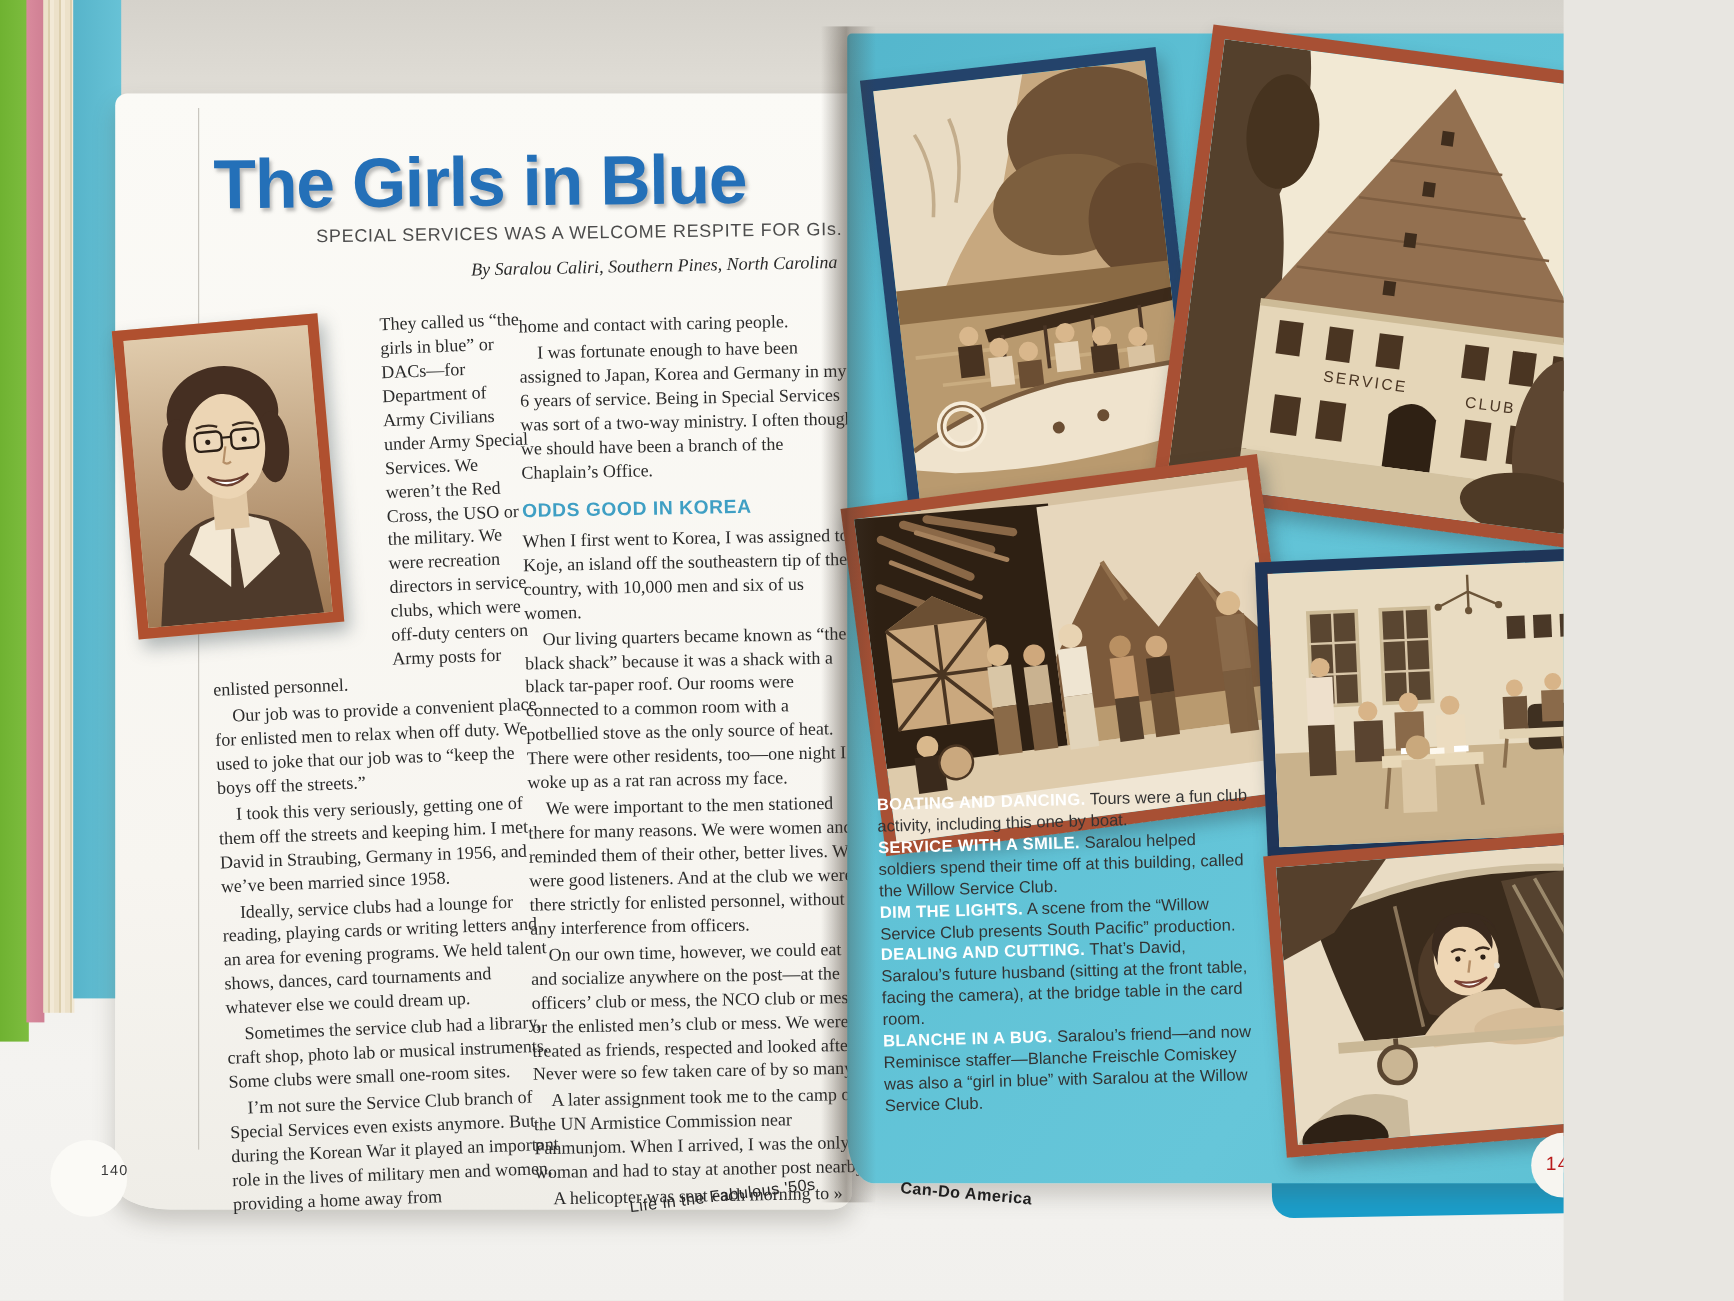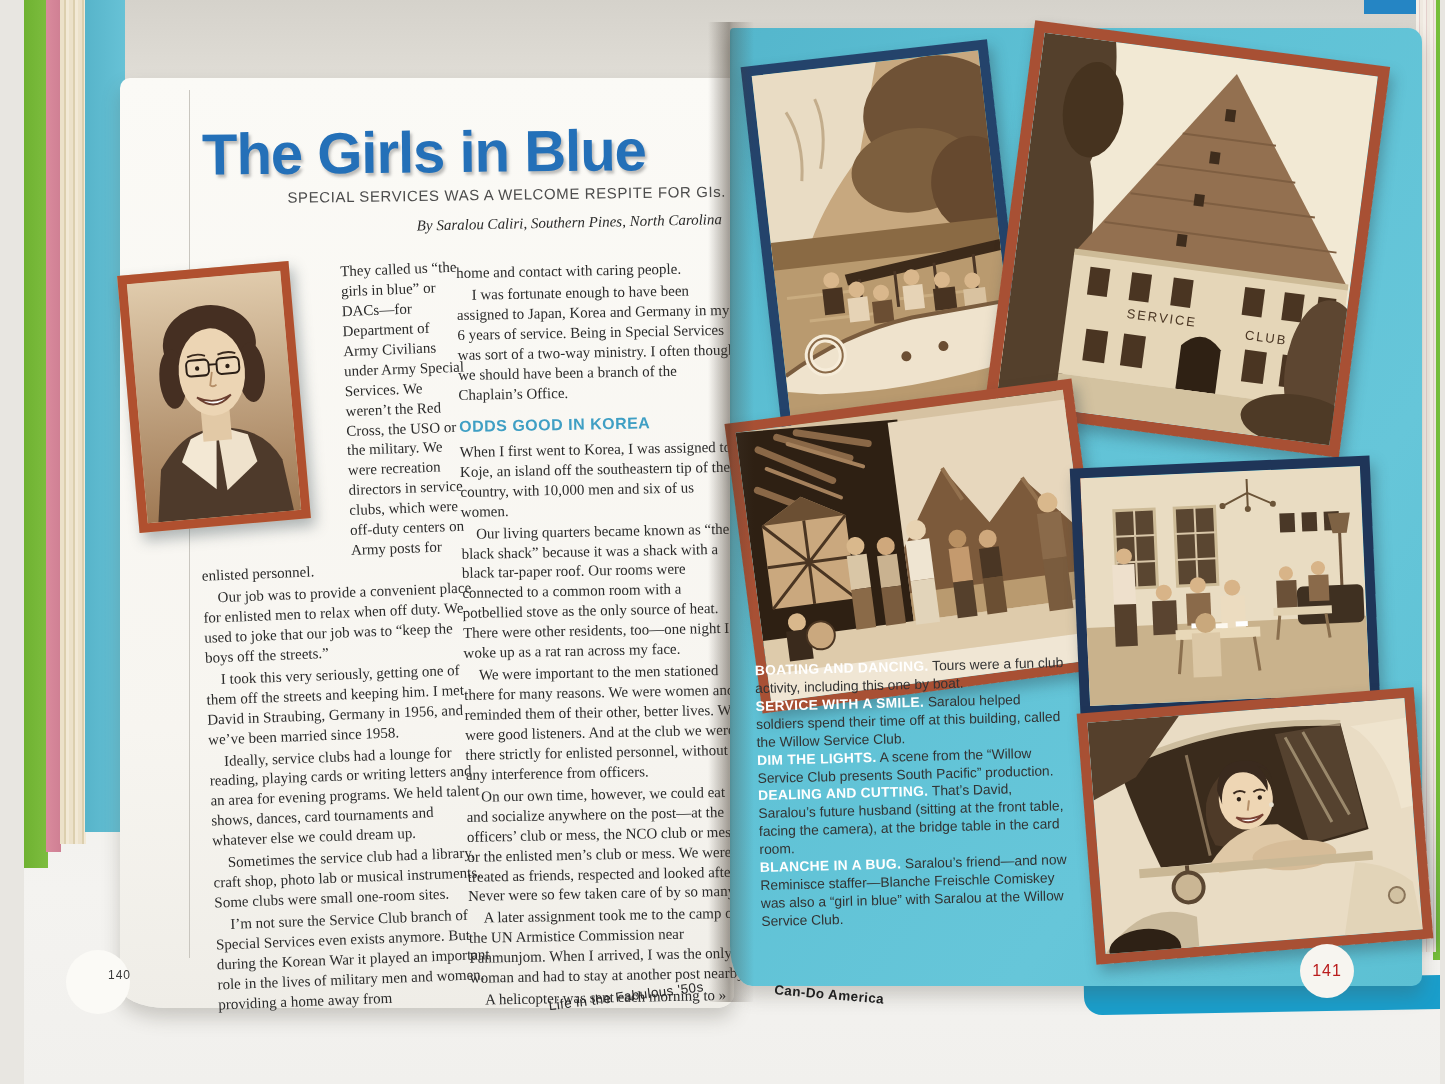--- a/index.html
+++ b/index.html
@@ -1,18 +1,18 @@
 <!DOCTYPE html>
 <html><head>
 <meta charset="utf-8">
 <style>
   html,body{margin:0;padding:0;background:#e8e6e1;}
-  .scene{position:relative;width:1416px;height:1084px;overflow:hidden;
+  .scene{position:relative;width:1303px;height:1084px;overflow:hidden;
          background:linear-gradient(180deg,#d5d2cb 0%,#dedbd4 6%,#e7e5e0 12%,#efeeea 60%,#f4f3f0 82%,#f1f0ed 100%);
-         font-family:"Liberation Sans",sans-serif;margin-left:24px;}
+         font-family:"Liberation Sans",sans-serif;}
   .abs{position:absolute;}
 
   
   .edge{position:absolute;}
   .edge-blue-l{left:0;top:138;width:60px;height:26px;background:#36a7d6;border-radius:4px;}
   .edge-green-l{left:0;top:148;width:24px;height:868px;background:linear-gradient(90deg,#6fb231,#7dbd3f);}
   .edge-pink-l{left:22px;top:156;width:15px;height:852px;background:linear-gradient(90deg,#d98b9d,#cf7f93);}
   .edge-cream-l{left:36px;top:160;width:26px;height:844px;
     background:repeating-linear-gradient(90deg,#ece1c9 0 4px,#dccfae 4px 6px,#f2e9d6 6px 9px);}
   .edge-teal-l{left:61px;top:168;width:40px;height:832px;background:linear-gradient(90deg,#57b4ca,#67c2d6);}

